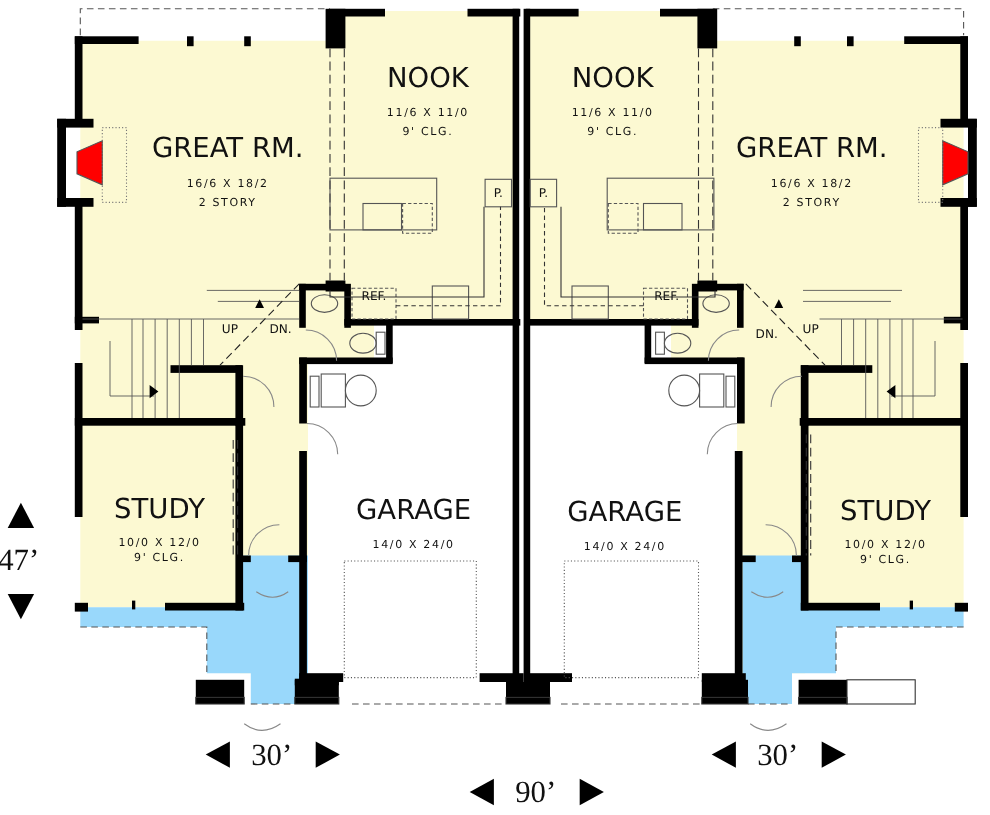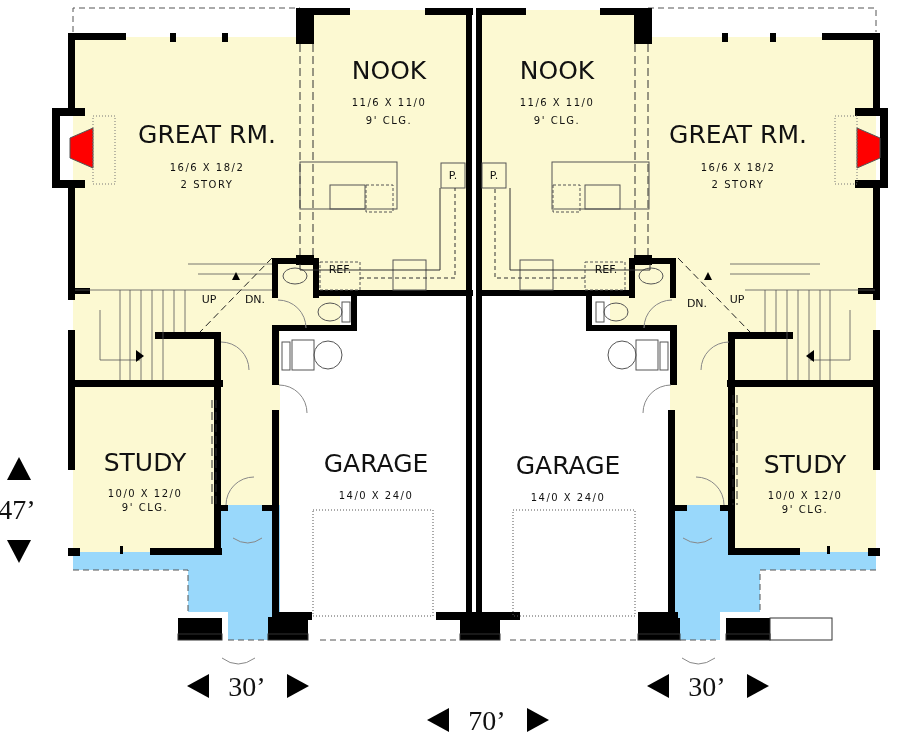--- a/index.html
+++ b/index.html
@@ -300,13 +300,13 @@
 <svg style="position:absolute; left:645px; top:672px;" width="125" height="30">
   <polygon points="2,14 24,2 24,26" fill="#000"></polygon>
   <polygon points="102,2 124,14 102,26" fill="#000"></polygon>
 </svg>
 <div class="lbl dimtxt" style="left:707px; top:672px;">30’</div>
 
 <svg style="position:absolute; left:425px; top:706px;" width="125" height="30">
   <polygon points="2,14 24,2 24,26" fill="#000"></polygon>
   <polygon points="102,2 124,14 102,26" fill="#000"></polygon>
 </svg>
-<div class="lbl dimtxt" style="left:487px; top:706px;">70’</div>
+<div class="lbl dimtxt" style="left:487px; top:706px;">90’</div>
 
 </body></html>

